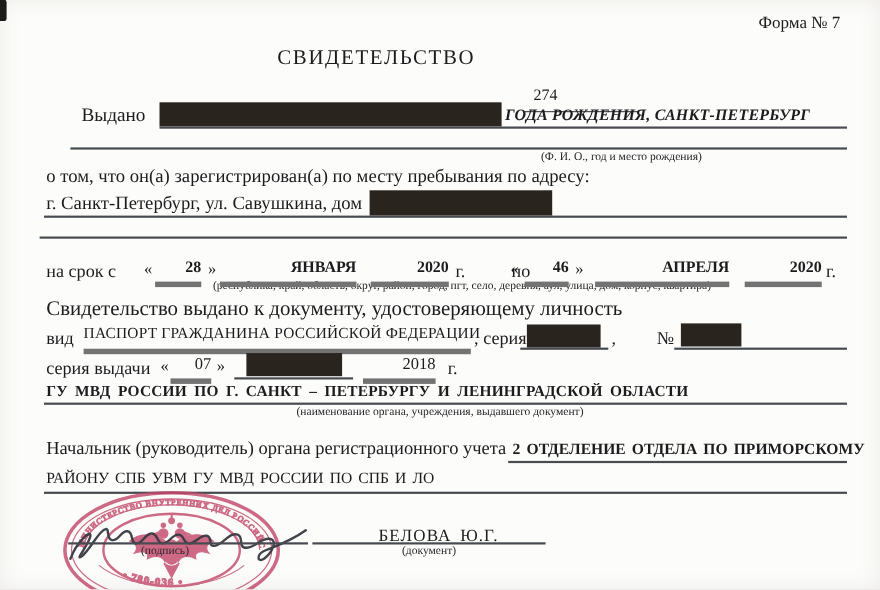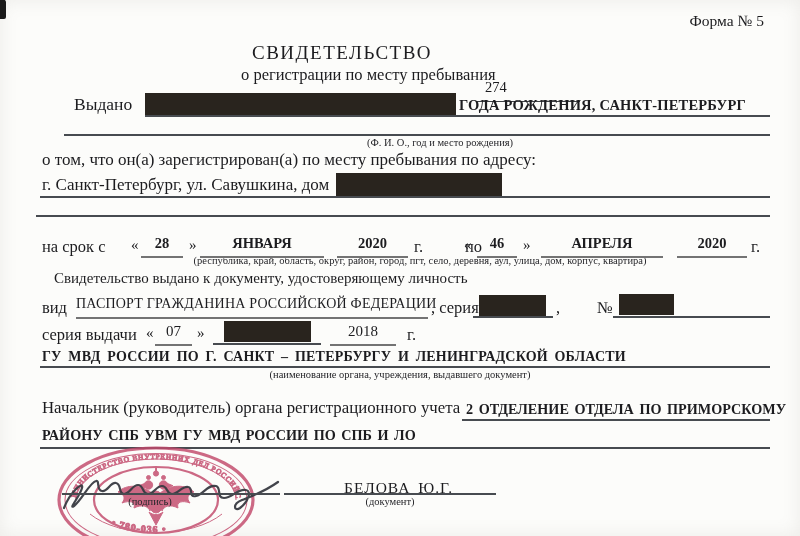--- a/index.html
+++ b/index.html
@@ -5,59 +5,59 @@
   html,body{margin:0;padding:0;background:#e8e8e6;}
   .page{
     position:relative;width:800px;height:536px;margin:0 auto;
     background:#fcfcfa;overflow:hidden;
     font-family:"Liberation Serif","DejaVu Serif",serif;color:#1c1c1f;
     box-shadow:inset 0 0 18px rgba(120,118,110,.12);
   }
   .abs{position:absolute;white-space:nowrap;}
   .rule{position:absolute;height:2px;background:#474b50;}
   .redact{position:absolute;background:var(--redact,#29241e);}
-  .cell{position:absolute;height:21px;border-bottom:2px solid #737373;text-align:center;font-weight:bold;font-size:14.5px;white-space:nowrap;}
+  .cell{position:absolute;height:21px;border-bottom:5px solid #737373;text-align:right;font-weight:bold;font-size:14.5px;white-space:nowrap;}
   .cell.rg{font-weight:normal;font-size:15px;}
   .cap{position:absolute;font-size:10.5px;color:#26262a;text-align:center;white-space:nowrap;}
   .lb{font-size:16.5px;}
   .q{font-size:15px;}
   .mark-a{position:absolute;left:0;top:6;width:5px;height:15px;background:#1a1a1a;}
   .mark-b{position:absolute;left:0;top:36;width:6px;height:19px;background:#1a1a1a;border-radius:0 2px 2px 0;}
 
   .t-formno{right:36px;top:12px;font-size:15.5px;}
   .t-title{left:252px;top:42px;font-size:19px;letter-spacing:1.5px;}
   .c-certno{left:477px;top:43px;width:95px;height:22px;border-bottom:1.5px solid #3c3f43;font-weight:normal;font-size:14.5px;text-align:left;padding-left:8px;margin-top:36px;}
   .t-subtitle{left:241px;top:65px;font-size:16.5px;}
 
   .t-issued{left:74px;top:94px;font-size:17.5px;}
   .r-issued{left:145px;top:93px;width:311px;height:22px;}
-  .t-issuedval{left:459px;top:97px;font-size:14.5px;font-weight:bold;letter-spacing:.2px;}
+  .t-issuedval{left:459px;top:97px;font-size:14.5px;font-weight:bold;letter-spacing:.2px;font-style:italic;}
   .rule-1{left:145px;top:115px;width:625px;}
   .rule-2{left:64px;top:134px;width:706px;}
-  .cap-fio{left:230px;top:137px;width:420px;}
+  .cap-fio{left:218px;top:137px;width:420px;text-align:right;}
 
   .t-statement{left:42px;top:150px;font-size:17px;}
   .t-address{left:42px;top:175px;font-size:17px;}
   .r-address{left:336px;top:173px;width:166px;height:23px;}
   .rule-3{left:40px;top:196px;width:730px;}
   .rule-4{left:36px;top:215px;width:734px;}
   .cap-addr{left:110px;top:219px;width:620px;margin-top:36px;}
 
   .t-period{left:42px;top:237px;}
   .q1{left:131px;top:237px;}  .c-day1{left:141px;top:235px;width:42px;}
   .q2{left:189px;top:237px;}  .c-mon1{left:200px;top:235px;width:124px;}
   .c-yr1{left:337px;top:235px;width:71px;}
   .g1{left:414px;top:237px;}
   .t-po{left:441px;top:237px;margin-left:24px;}
   .q3{left:464px;top:237px;}  .c-day2{left:477px;top:235px;width:40px;}
   .q4{left:523px;top:237px;}  .c-mon2{left:541px;top:235px;width:122px;}
   .c-yr2{left:677px;top:235px;width:70px;}
   .g2{left:751px;top:237px;}
 
-  .t-docline{left:54px;top:270px;font-size:15px;text-align:center;}
+  .t-docline{left:42px;top:270px;font-size:19px;text-align:center;}
   .t-vid{left:42px;top:298px;}
   .c-vid{left:76px;top:296px;width:352px;font-weight:normal;font-size:14px;letter-spacing:.2px;}
   .t-series{left:431px;top:298px;}
   .r-series{left:479px;top:295px;width:67px;height:21px;}
   .rule-5{left:473px;top:316px;width:80px;}
   .t-comma{left:556px;top:298px;}
   .t-num{left:597px;top:298px;}
   .r-num{left:619px;top:294px;width:55px;height:21px;}
   .rule-6{left:613px;top:316px;width:157px;}
 
@@ -69,21 +69,21 @@
   .c-iyear{left:330px;top:323px;width:66px;}
   .g3{left:407px;top:325px;}
 
   .t-issuer{left:42px;top:349px;font-size:14px;font-weight:bold;word-spacing:3px;letter-spacing:.2px;}
   .rule-8{left:40px;top:366px;width:730px;}
   .cap-issuer{left:180px;top:369px;width:440px;}
 
   .t-head{left:42px;top:398px;font-size:16.8px;}
   .t-org1{left:466px;top:401px;font-size:14.2px;font-weight:bold;word-spacing:2px;}
   .rule-9{left:462px;top:419px;width:308px;}
-  .t-org2{left:42px;top:427px;font-size:14.2px;font-weight:bold;word-spacing:2px;}
+  .t-org2{left:42px;top:427px;font-size:14.2px;font-weight:normal;word-spacing:2px;}
   .rule-10{left:40px;top:447px;width:730px;}
   .cap-org{left:270px;top:451px;width:440px;}
 
   .stamp-svg{position:absolute;left:50px;top:440px;width:212px;height:120px;}
   .stamp-svg *{stroke:var(--stamp,#c2496b);}
   .stamp-svg .fillpart{fill:var(--stamp,#c2496b);stroke:none;}
   .stamp-svg text{fill:var(--stamp,#c2496b);stroke:none;font-family:"Liberation Serif",serif;}
   .sig-svg{position:absolute;left:56px;top:468px;width:232px;height:52px;}
   .rule-11{left:62px;top:493px;width:218px;}
   .cap-sign{left:85px;top:496px;width:130px;}
@@ -91,24 +91,23 @@
   .rule-12{left:284px;top:493px;width:212px;height:1.5px;}
   .cap-surname{left:325px;top:496px;width:130px;}
 </style>
 </head>
 <body>
 
 <div class="page">
   <div class="mark-a"></div>
   <div class="mark-b"></div>
 
-  <div class="abs t-formno">Форма № 5</div>
+  <div class="abs t-formno">Форма № 7</div>
   <div class="abs t-title">СВИДЕТЕЛЬСТВО</div>
   <div class="cell c-certno"><span>274</span></div>
-  <div class="abs t-subtitle">о регистрации по месту пребывания</div>
 
   <div class="abs t-issued">Выдано</div>
   <div class="redact r-issued"></div>
   <div class="abs t-issuedval">ГОДА РОЖДЕНИЯ, САНКТ-ПЕТЕРБУРГ</div>
   <div class="rule rule-1"></div>
   <div class="rule rule-2"></div>
   <div class="cap cap-fio">(Ф. И. О., год и место рождения)</div>
 
   <div class="abs t-address">г. Санкт-Петербург, ул. Савушкина, дом</div>
   <div class="abs t-statement">о том, что он(а) зарегистрирован(а) по месту пребывания по адресу:</div>

